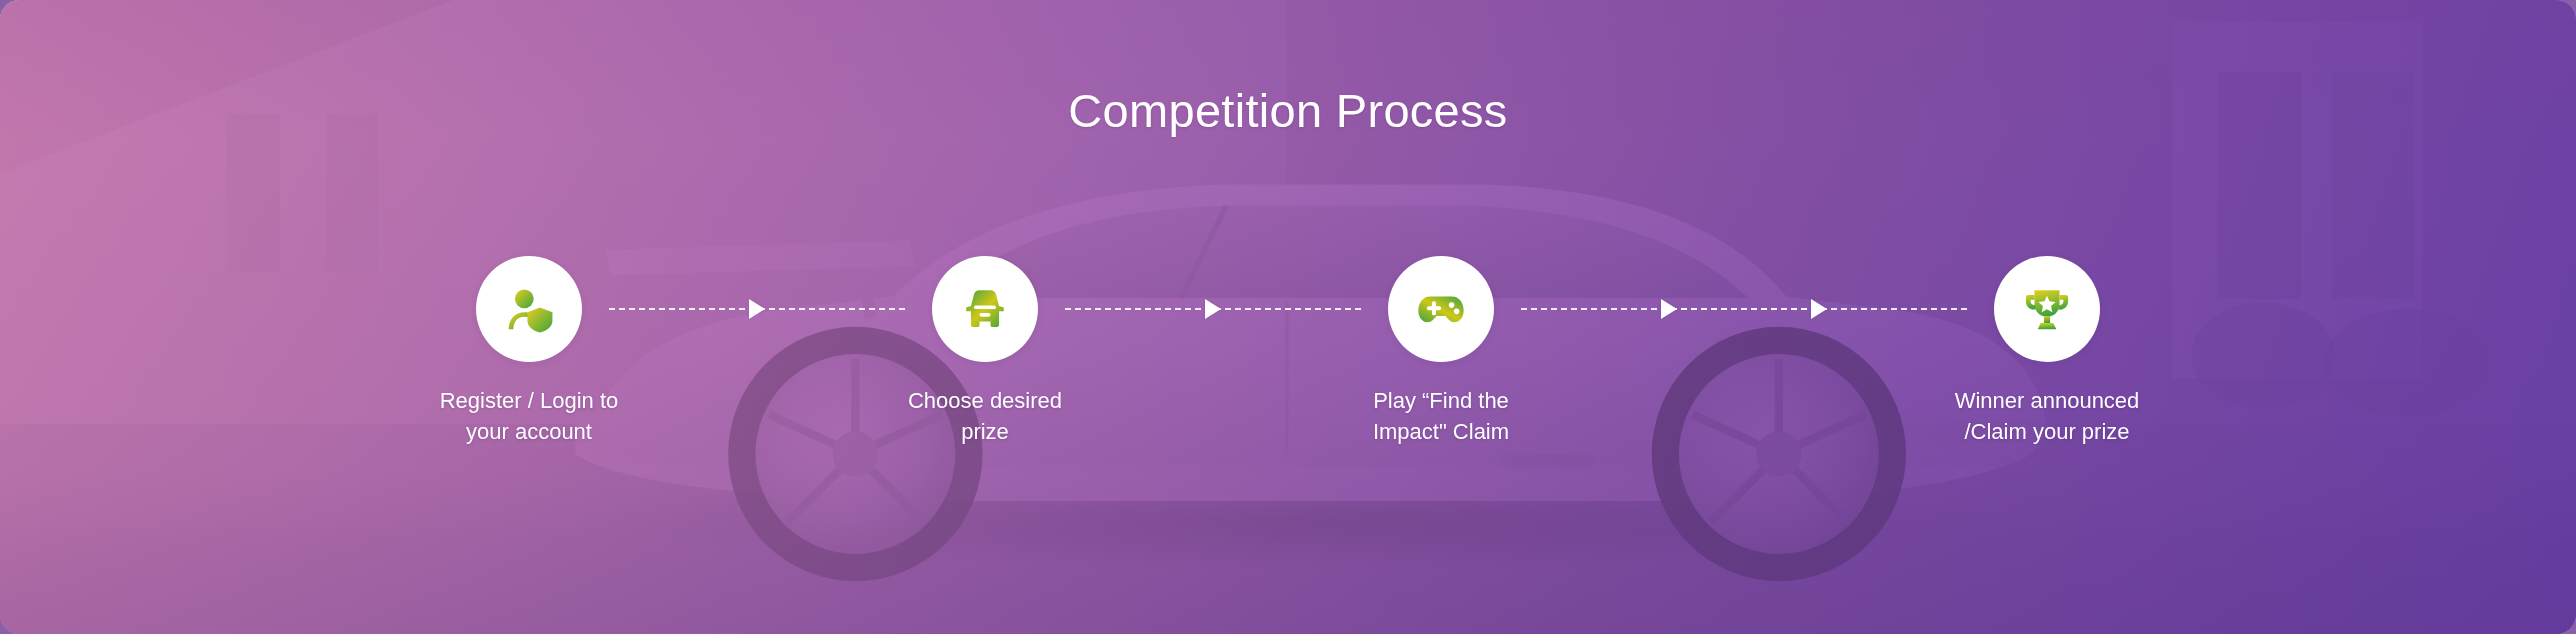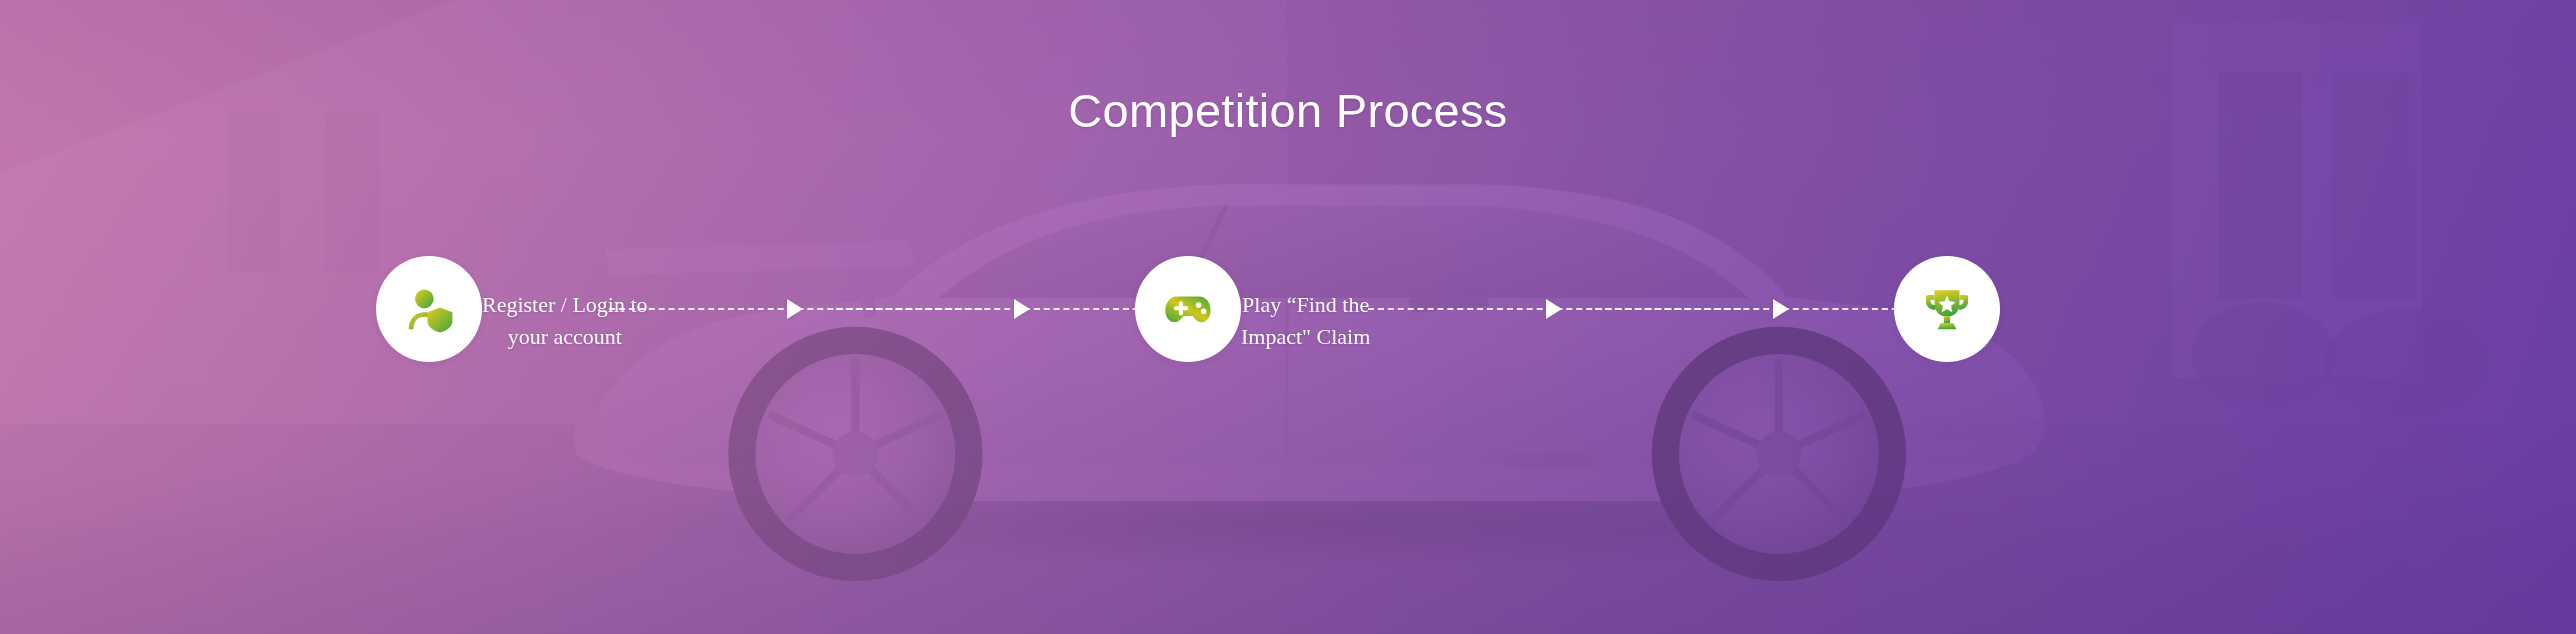--- a/index.html
+++ b/index.html
@@ -12,20 +12,21 @@
     background: #8b5fa8;
     font-family: "Liberation Sans", "DejaVu Sans", sans-serif;
   }
 
   #stage {
     position: relative;
     width: 2576px;
     height: 634px;
     overflow: hidden;
     isolation: isolate;
+    border-radius: 20px;
   }
 
   
   .bg-photo {
     position: absolute;
     inset: 0;
     overflow: hidden;
   }
   .bg-photo svg { display:block; width:100%; height:100%; }
 
@@ -90,24 +91,23 @@
     transform: translateX(-50%);
     width: 1824px;
     display: flex;
     align-items: flex-start;
     justify-content: space-between;
   }
 
   .step {
     width: 306px;
     display: flex;
-    flex-direction: row;
+    flex-direction: column;
     align-items: center;
     flex: 0 0 auto;
-    font-family: Liberation Serif, serif;
   }
 
   .step-badge {
     width: 106px;
     height: 106px;
     border-radius: 50%;
     background: #ffffff;
     display: flex;
     align-items: center;
     justify-content: center;
@@ -306,20 +306,44 @@
         </div>
         <div class="step-label">Register / Login to
 your account</div>
       </div>
 
       <div class="connector">
         <span class="dash"></span>
         <span class="arrow"></span>
       </div>
 
+      <div class="step">
+        <div class="step-badge">
+          <span>
+            <svg viewBox="0 0 64 64" aria-hidden="true">
+              <defs>
+                <linearGradient id="g2" x1="0" y1="0" x2="1" y2="1">
+                  <stop offset="0" stop-color="#3ea33f"></stop>
+                  <stop offset=".5" stop-color="#cfc718"></stop>
+                  <stop offset="1" stop-color="#3ea33f"></stop>
+                </linearGradient>
+              </defs>
+              <path d="M14,28 L18,13 C19,9.5 21.5,8 25,8 L39,8 C42.5,8 45,9.5 46,13
+                       L50,28 L56,30 L56,35 L50,35 L50,52 C50,54 48.5,55 46.5,55
+                       L42,55 C40,55 39,54 39,52 L39,48 L25,48 L25,52
+                       C25,54 24,55 22,55 L17.5,55 C15.5,55 14,54 14,52
+                       L14,35 L8,35 L8,30 Z" fill="url(#g2)"></path>
+              <rect x="18" y="27.5" width="28" height="4.5" rx="2" fill="#ffffff"></rect>
+              <rect x="25" y="37" width="14" height="5" rx="2.5" fill="#ffffff"></rect>
+            </svg>
+          </span>
+        </div>
+        <div class="step-label">Choose desired
+prize</div>
+      </div>
 
       <div class="connector">
         <span class="dash"></span>
         <span class="arrow"></span>
       </div>
 
       <div class="step">
         <div class="step-badge">
           <span>
             <svg viewBox="0 0 64 64" aria-hidden="true">
@@ -370,18 +394,20 @@
                        L17,27 C13,27 11,25 11,22 L11,20 L16,20 Z" fill="url(#g5)"></path>
               <path d="M48,14 L56,14 C58,14 59,15 59,17 L59,22 C59,29 54,33 47,33
                        L47,27 C51,27 53,25 53,22 L53,20 L48,20 Z" fill="url(#g5)"></path>
               <rect x="28" y="41" width="8" height="9" fill="url(#g5)"></rect>
               <path d="M20,58 L24,50 L40,50 L44,58 Z" fill="url(#g5)"></path>
               <path d="M32,15 L35.2,22.2 L43,23 L37.2,28.2 L38.8,36 L32,32.2
                        L25.2,36 L26.8,28.2 L21,23 L28.8,22.2 Z" fill="#ffffff"></path>
             </svg>
           </span>
         </div>
+        <div class="step-label">Winner announced
+/Claim your prize</div>
       </div>
 
     </div>
   </div>
 </div>
 
 
 </body></html>

